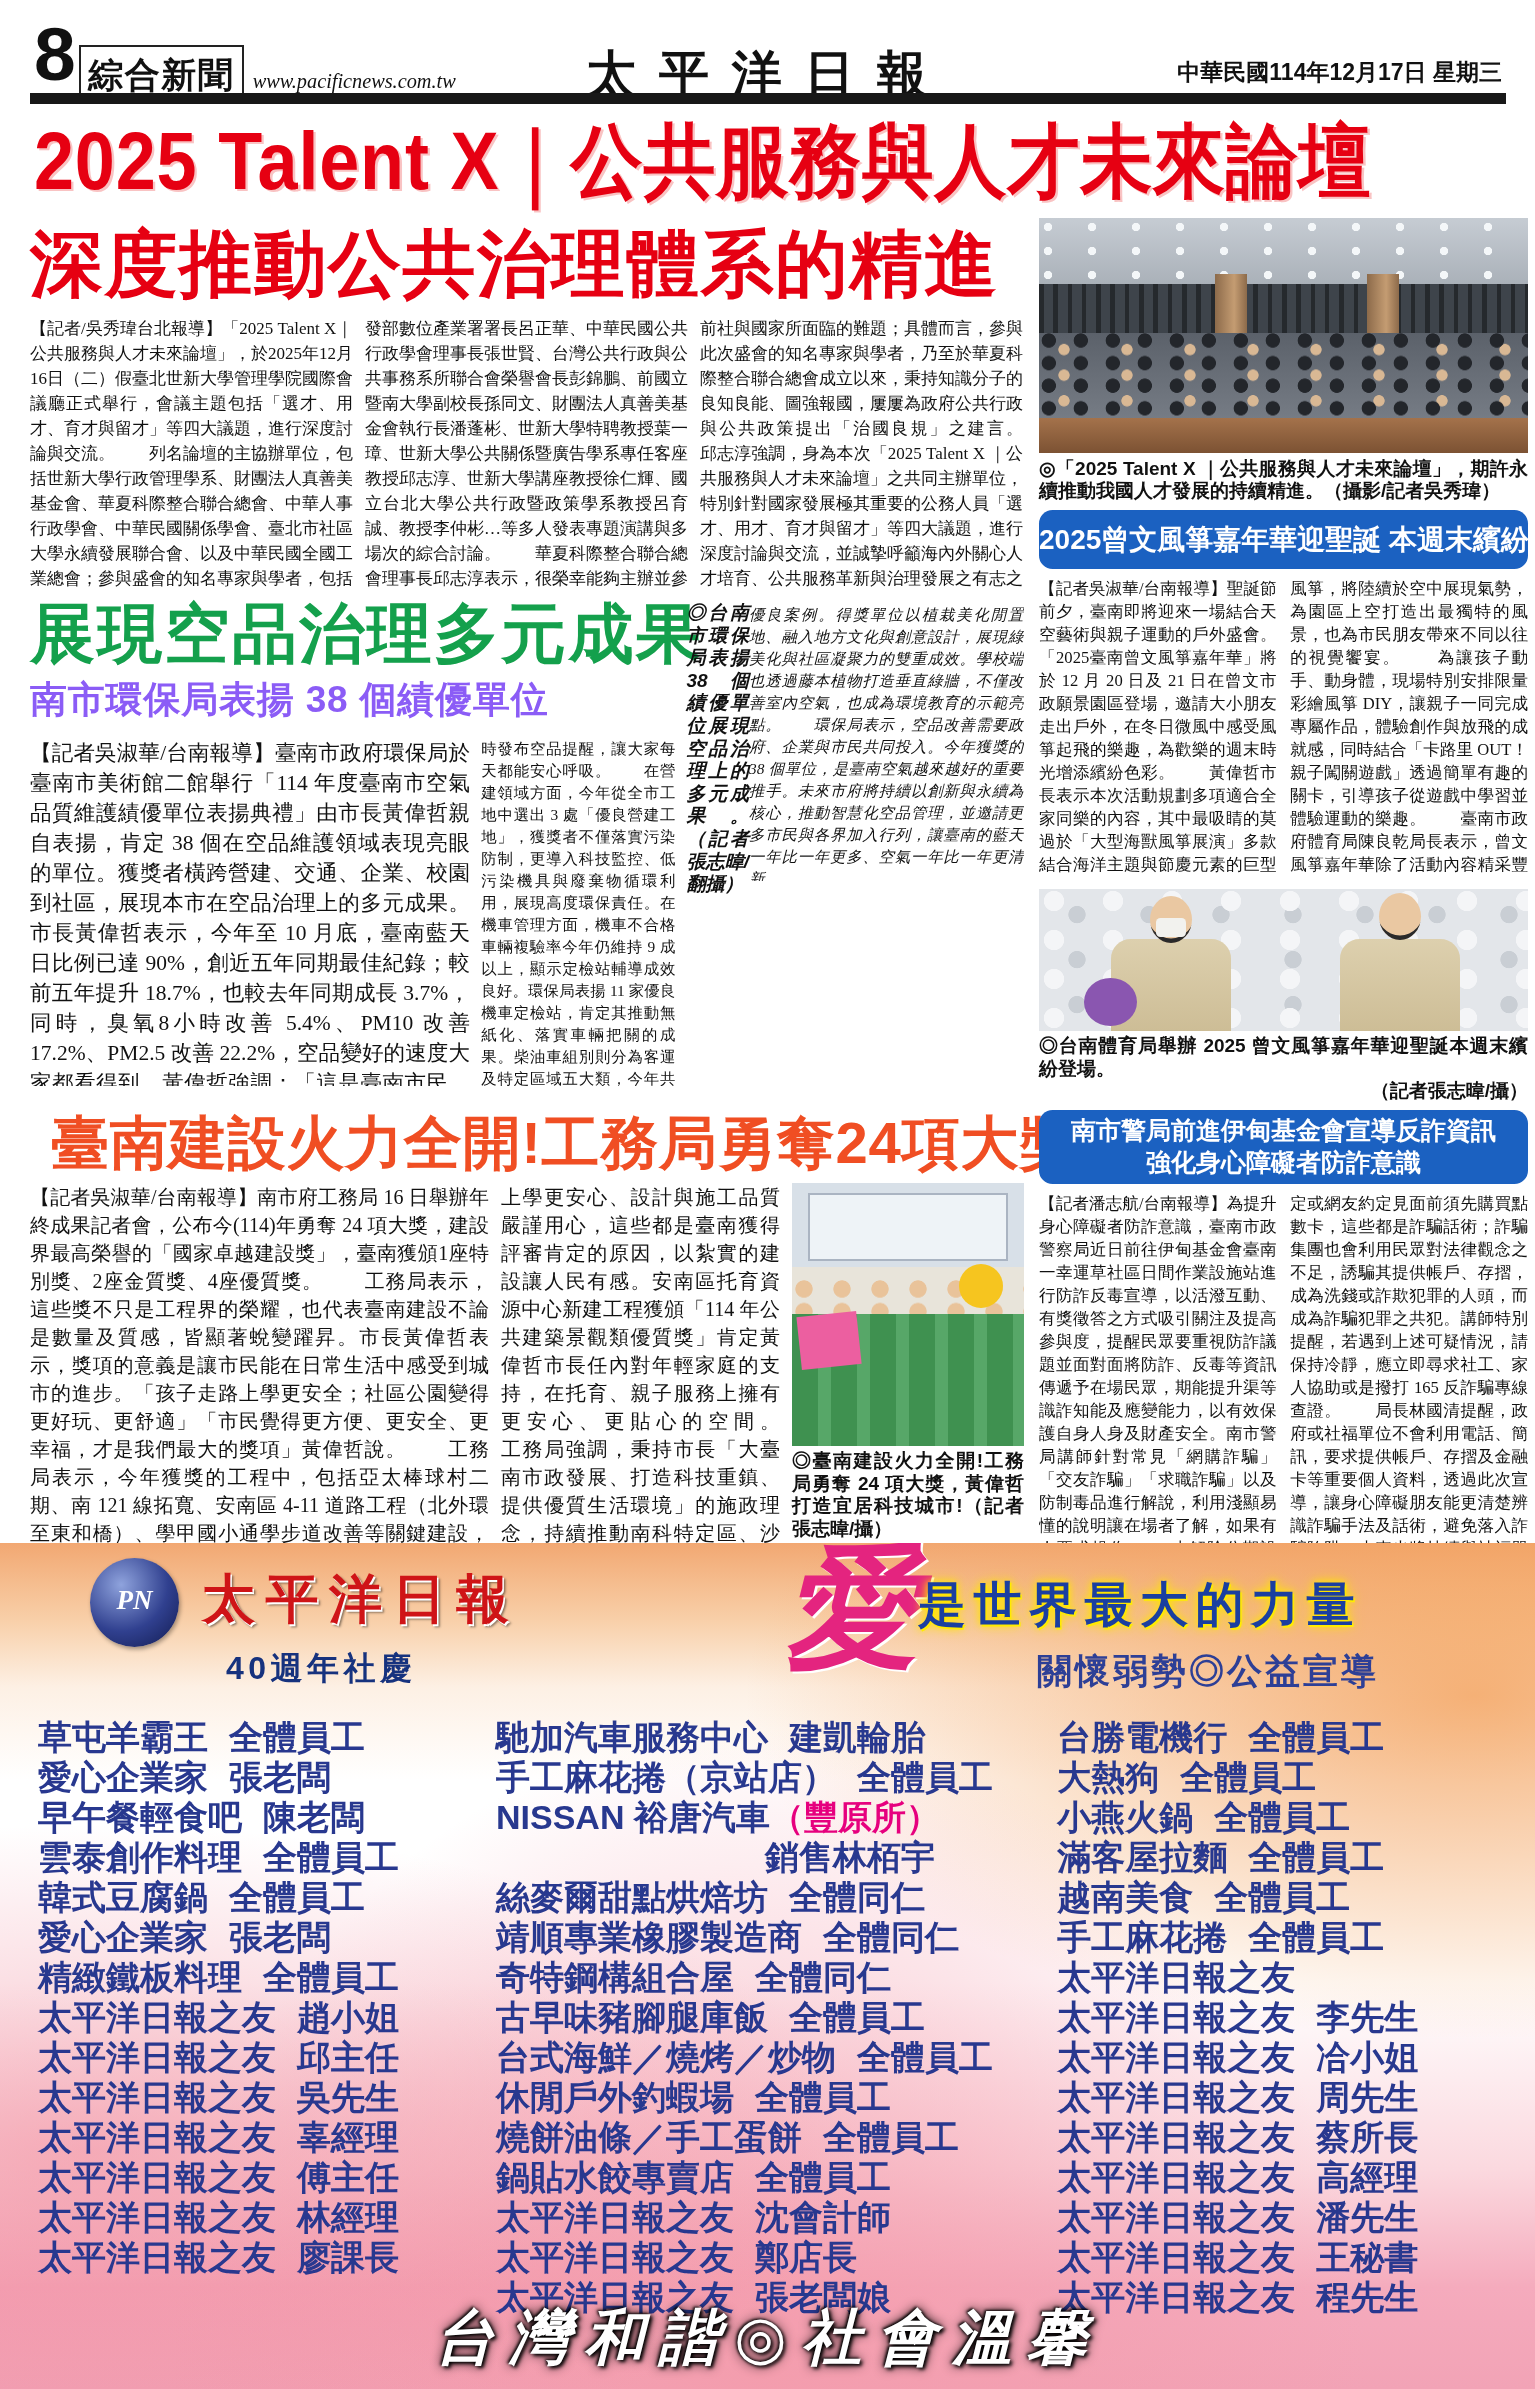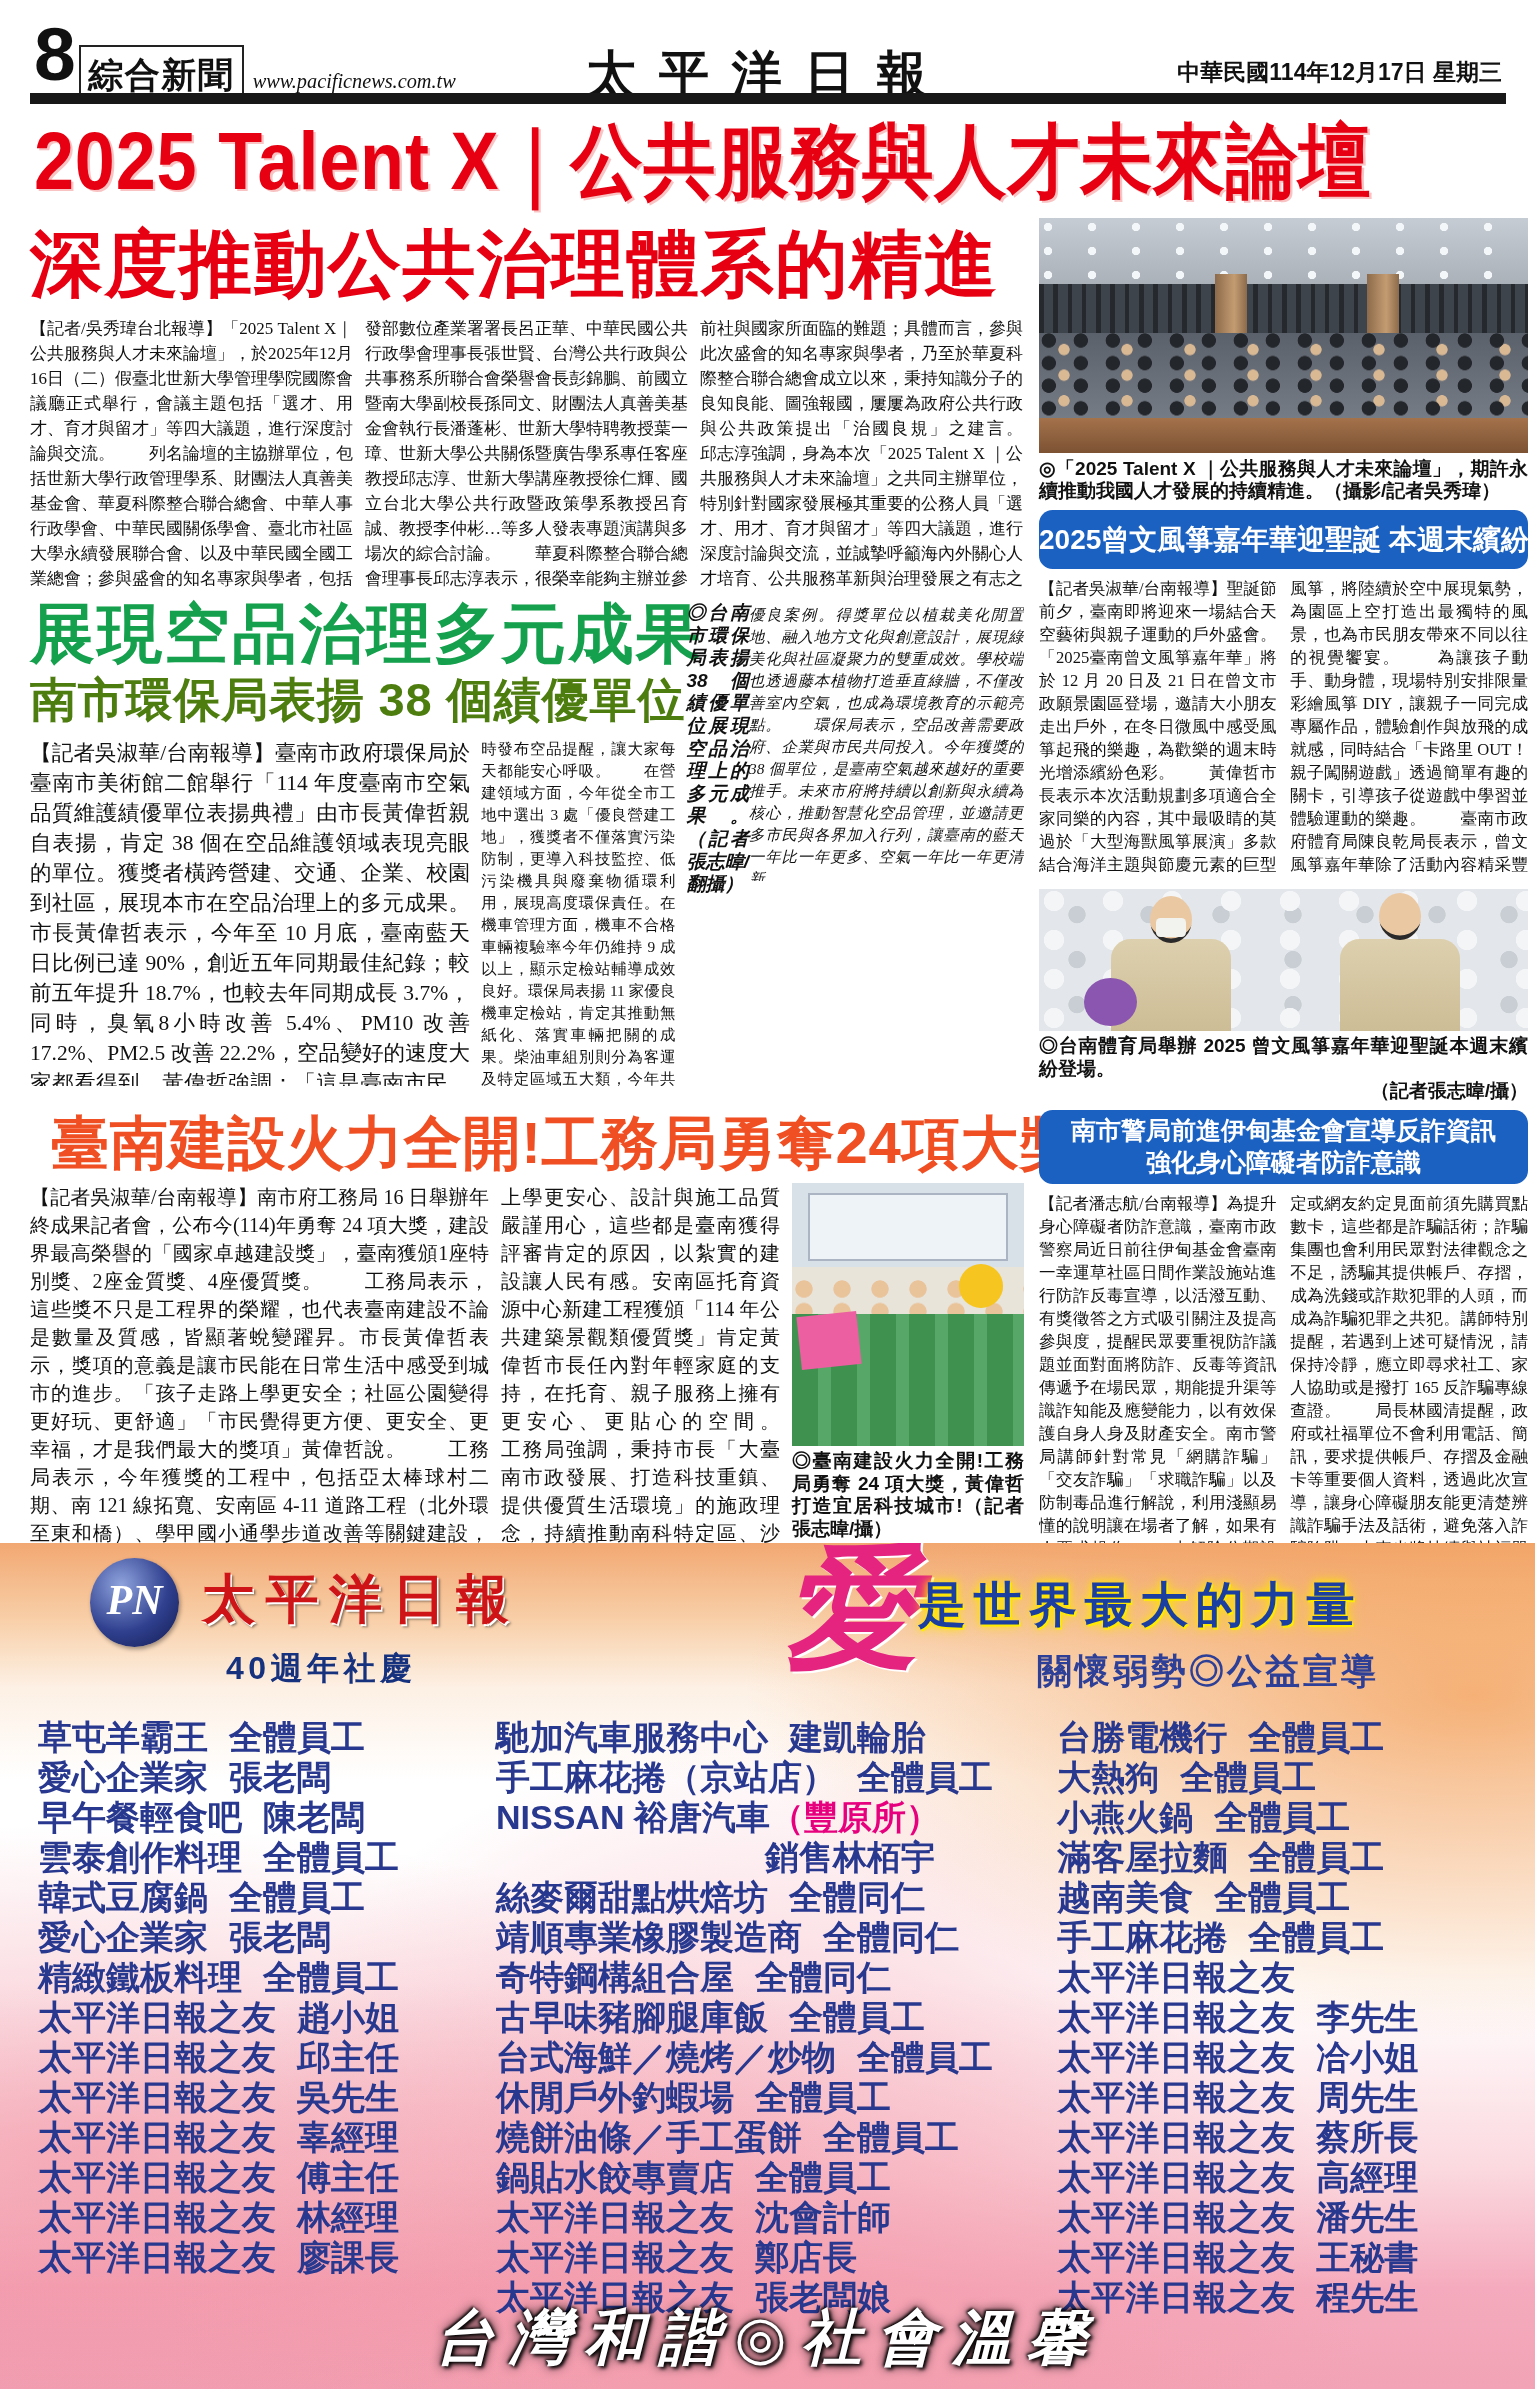--- a/index.html
+++ b/index.html
@@ -33,21 +33,21 @@
 
   .newsbody { text-align:justify; overflow:hidden; }
   #a1body { margin-top:6px; height:274px; display:flex; gap:12px; }
   #a1body .col { width:323px; font-size:17px; line-height:25px; }
 
   
   #a2 { margin-top:7.5px; height:495px; display:flex; gap:10.5px; }
   #a2left { width:646px; }
   .ghl1 { font-size:65px; font-weight:900; color:#14a04c; line-height:72px; letter-spacing:2.3px;
           font-family:"Liberation Sans",sans-serif; white-space:nowrap; }
-  .ghl2 { font-size:47px; font-weight:900; color:#4d7c0f; line-height:59px; letter-spacing:0.8px;
+  .ghl2 { font-size:37px; font-weight:900; color:#8b5cf6; line-height:59px; letter-spacing:0.8px;
           font-family:"Liberation Sans",sans-serif; white-space:nowrap; }
   #a2cols { display:flex; gap:11.3px; margin-top:9px; height:348px; }
   #a2c1 { width:440px; font-size:21.5px; line-height:30px; }
   #a2c2 { width:194px; font-size:15.4px; line-height:22px; }
   #a2right { width:337px; display:flex; flex-direction:row;font-style:italic; }
   #a2c3 { font-size:15.4px; line-height:22px; height:277px; }
 
   
   #a3 { margin-top:9px; }
   .ohl { font-size:58px; font-weight:900; color:#f04e23; line-height:81px; letter-spacing:0.8px;
@@ -123,21 +123,21 @@
   
   #ad { top:1543px; left:0; width:1536px; height:846px; overflow:hidden;
         background:
           radial-gradient(ellipse at 6% 72%, rgba(238,120,140,.5), rgba(0,0,0,0) 38%),
           radial-gradient(ellipse at 50% 98%, rgba(244,156,172,.85), rgba(0,0,0,0) 55%),
           radial-gradient(ellipse at 96% 18%, rgba(243,160,90,.8), rgba(0,0,0,0) 35%),
           linear-gradient(180deg,#f2a872 0%,#f8cfa8 9%,#fdf0e4 17%,#ffffff 28%,#ffffff 52%,#fbd9df 74%,#f5abbd 88%,#f2a3b6 100%); }
   #ad-header { position:relative; height:160px; padding:13.6px 45px 0; }
   .pn-logo { position:absolute; left:90px; top:15px; width:89px; height:89px; border-radius:50%;
              background:radial-gradient(circle at 35% 30%,#8fa3dd,#30408f 55%,#111a4e);
-             color:#fff; font-style:italic; font-size:42px; font-weight:700; text-align:center; line-height:84px;
+             color:#fff; font-style:italic; font-size:27px; font-weight:700; text-align:center; line-height:84px;
              box-shadow:1.5px 2.3px 4.5px rgba(0,0,0,.35); }
   .brand-red { position:absolute; left:202px; top:21px; font-size:53px; font-weight:900; color:#cf1417;
                letter-spacing:10.5px; text-shadow:1.5px 1.5px 0 #fff,3px 3px 2.3px rgba(0,0,0,.45); }
   .anniv { position:absolute; left:226px; top:104px; font-size:32px; font-weight:700; color:#16327e;
            letter-spacing:4.5px; font-family:"Liberation Sans",sans-serif; }
   .love { position:absolute; left:783px; top:-3px; font-size:136px; font-weight:900; color:#e4247f;
           font-style:italic; text-shadow:2.3px 2.3px 0 #fff; line-height:136px; }
   .slogan { position:absolute; left:918px; top:30px; font-size:48px; font-weight:900; color:#1a3fa0;
             letter-spacing:7.5px; white-space:nowrap;
             text-shadow:0 0 7.5px #ffe400,0 0 13.6px #ffe400,1.5px 1.5px 0 #fff200; }

